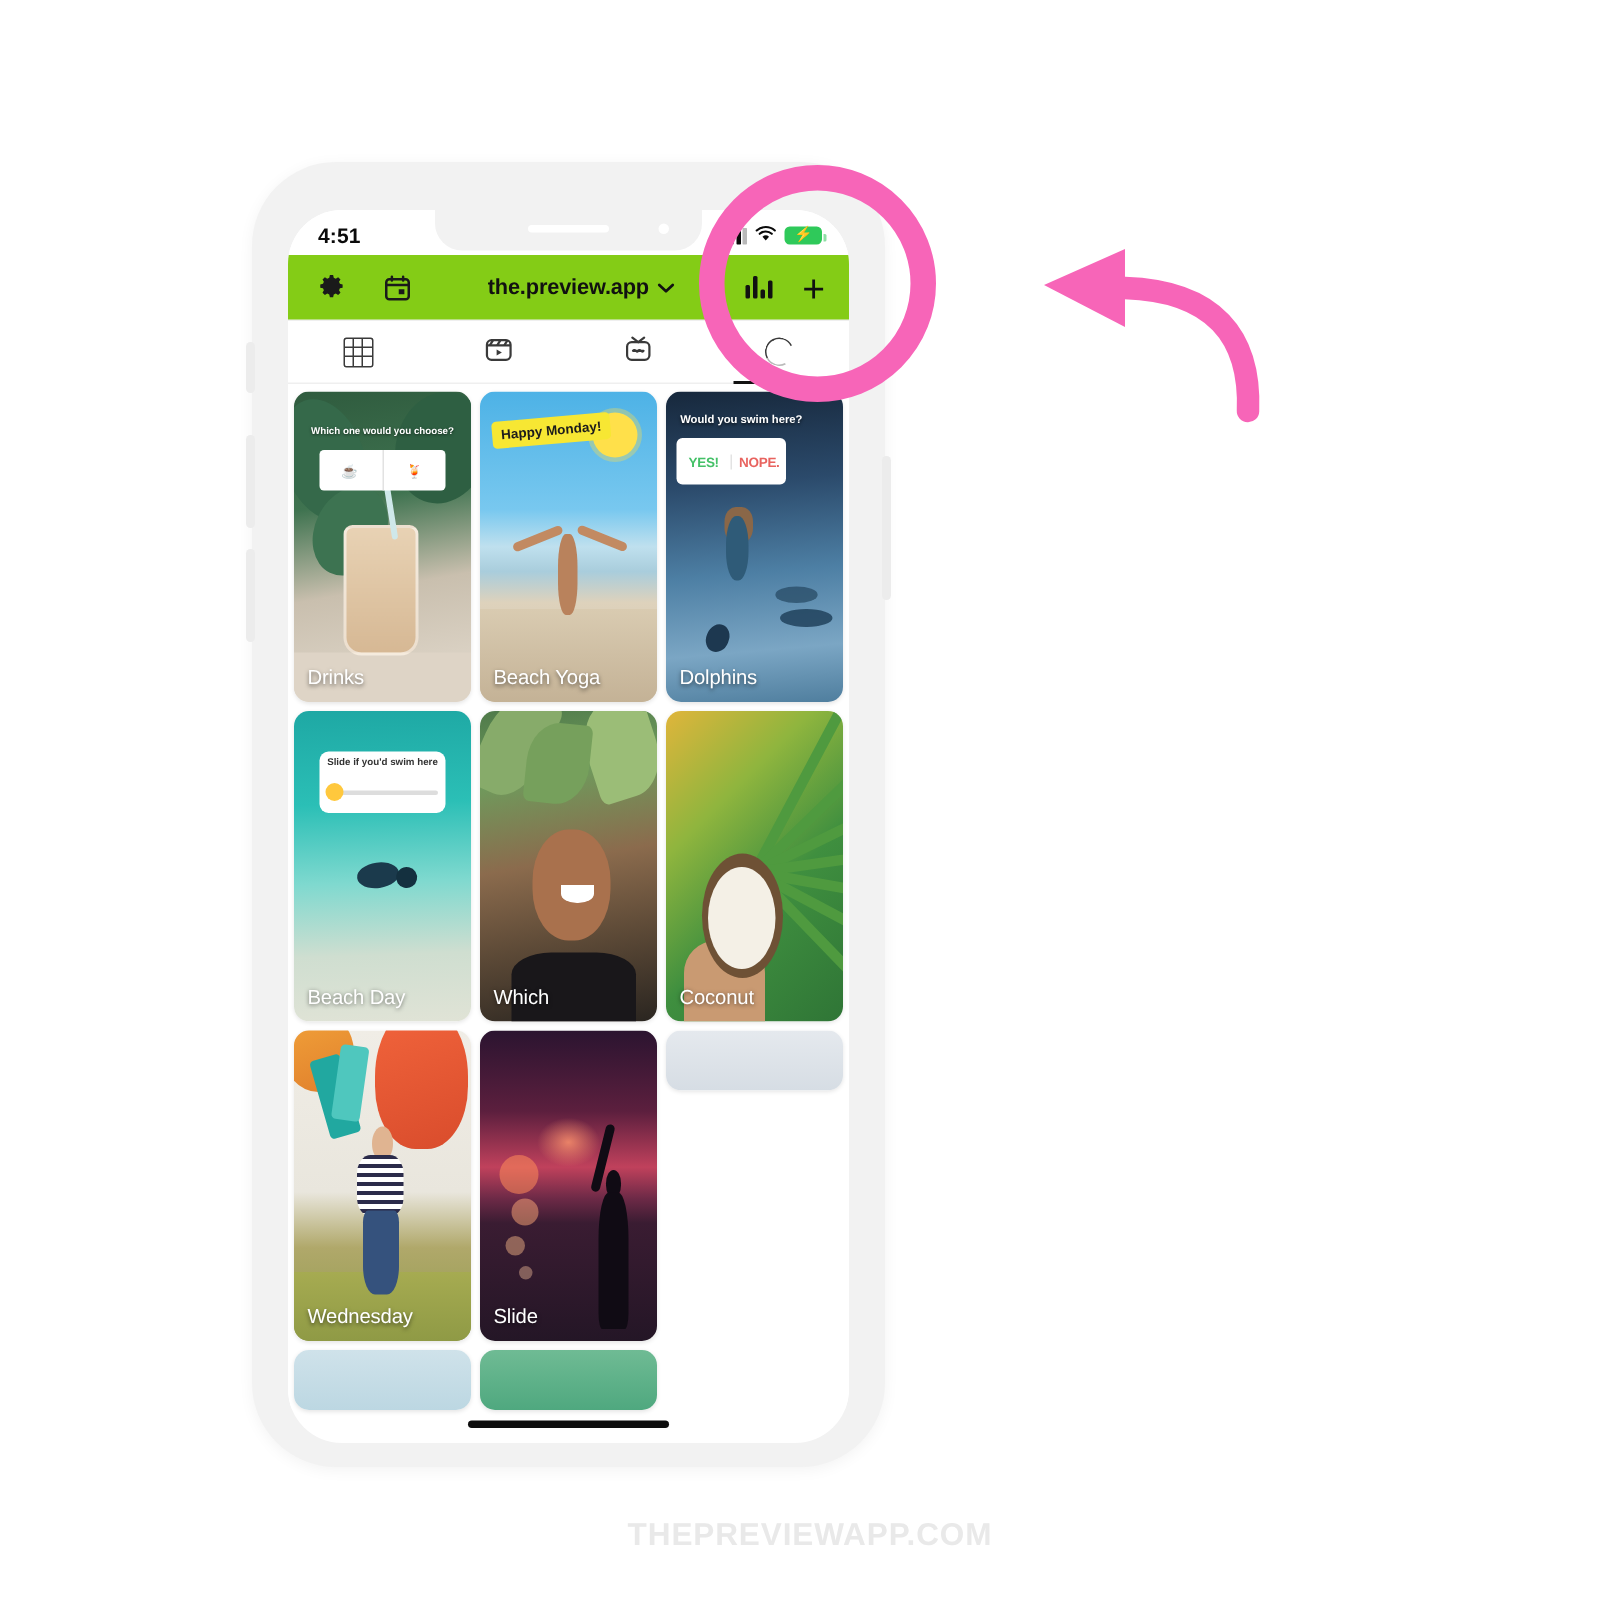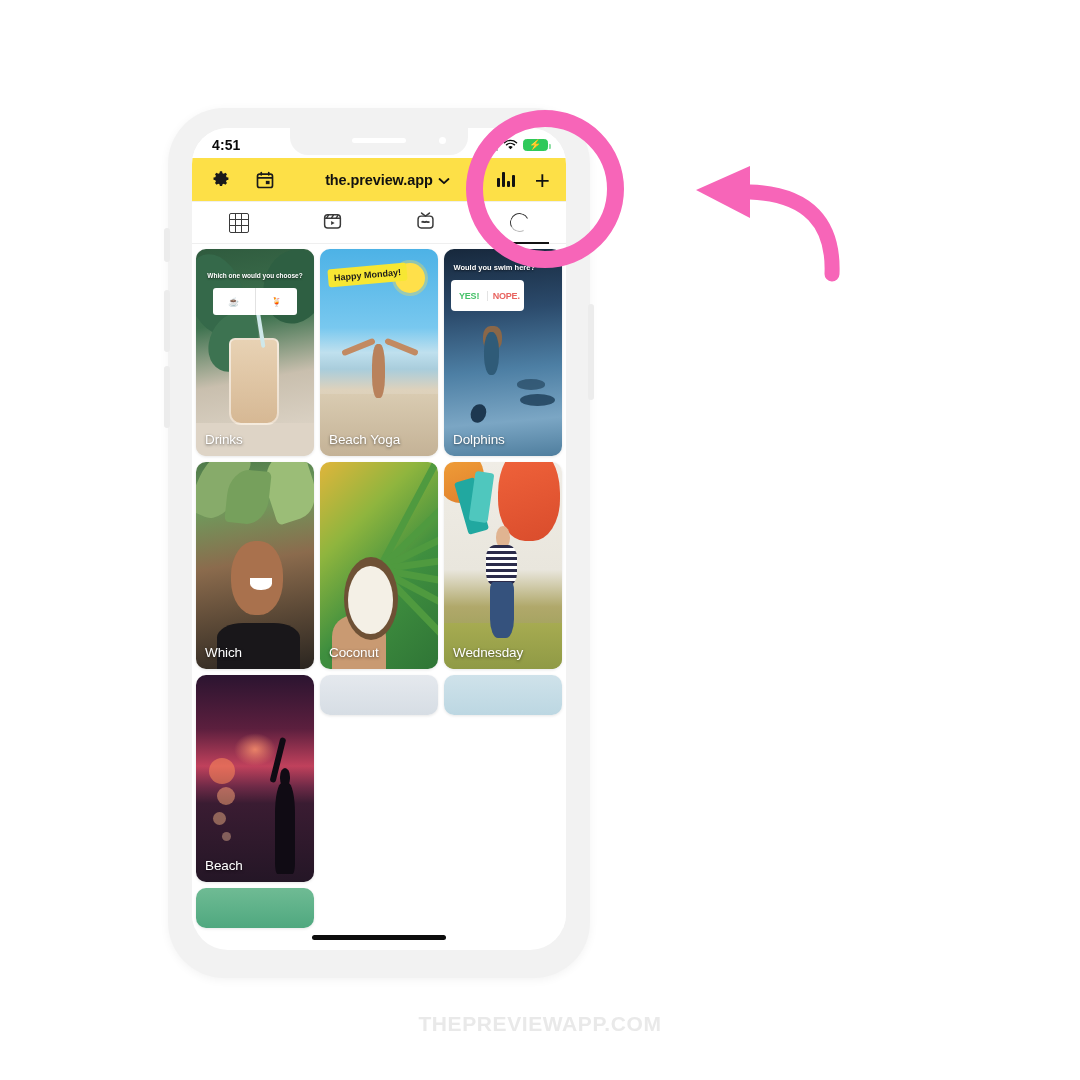--- a/index.html
+++ b/index.html
@@ -39,21 +39,21 @@
   }
   #btn-silent { left: -4px; top: 120px;  width: 6px; height: 34px; }
   #btn-vol-up { left: -4px; top: 182px;  width: 6px; height: 62px; }
   #btn-vol-dn { left: -4px; top: 258px;  width: 6px; height: 62px; }
   #btn-power  { right: -4px; top: 196px; width: 6px; height: 96px; }
 
   
   #screen {
     position: absolute;
     left: 24px;
-    top: 20px;
+    top: 32px;
     width: 374px;
     height: 822px;
     background: #ffffff;
     border-radius: 36px;
     overflow: hidden;
   }
 
   
   #notch {
     position: absolute;
@@ -142,21 +142,21 @@
     color: #0a3f18;
     line-height: 1;
   }
 
   
   #app-header {
     height: 44px;
     display: flex;
     align-items: center;
     padding: 0 16px;
-    background: #fde047;
+    background: #84cc16;
     border-bottom: 1px solid #efefef;
     position: relative;
     z-index: 5;
   }
   .hdr-icon {
     width: 26px; height: 26px;
     display: flex; align-items: center; justify-content: center;
     color: #1a1a1a;
   }
   #hdr-gear { margin-right: 18px; }
@@ -568,20 +568,32 @@
             </div>
             <div class="dp-shadow"></div>
             <div class="dp-shadow2"></div>
             <div class="dp-torso"></div>
             <div class="dp-swimmer"></div>
             <div class="dp-fin1"></div>
           </div>
           <div class="post-label">Dolphins</div>
         </div>
 
+        <div class="post">
+          <div class="art art-beachday">
+            <div class="bd-slider">
+              <div class="bd-slider-txt">Slide if you'd swim here</div>
+              <div class="bd-track"></div>
+              <div class="bd-emoji"></div>
+            </div>
+            <div class="bd-swim"></div>
+            <div class="bd-fins"></div>
+          </div>
+          <div class="post-label">Beach Day</div>
+        </div>
 
         <div class="post">
           <div class="art art-home">
             <div class="hm-shirt"></div>
             <div class="hm-face"></div>
             <div class="hm-smile"></div>
             <div class="hm-leaf hm-l1"></div>
             <div class="hm-leaf hm-l2"></div>
             <div class="hm-leaf hm-l3"></div>
           </div>
@@ -622,21 +634,21 @@
           <div class="art art-sunset">
             <div class="ss-glow"></div>
             <div class="ss-bokeh ss-b1"></div>
             <div class="ss-bokeh ss-b2"></div>
             <div class="ss-bokeh ss-b3"></div>
             <div class="ss-bokeh ss-b4"></div>
             <div class="ss-arm"></div>
             <div class="ss-head"></div>
             <div class="ss-fig"></div>
           </div>
-          <div class="post-label">Beach</div>
+          <div class="post-label">Slide</div>
         </div>
 
         <div class="post short">
           <div class="art art-p1"></div>
         </div>
         <div class="post short">
           <div class="art art-p2"></div>
         </div>
         <div class="post short">
           <div class="art art-p3"></div>

